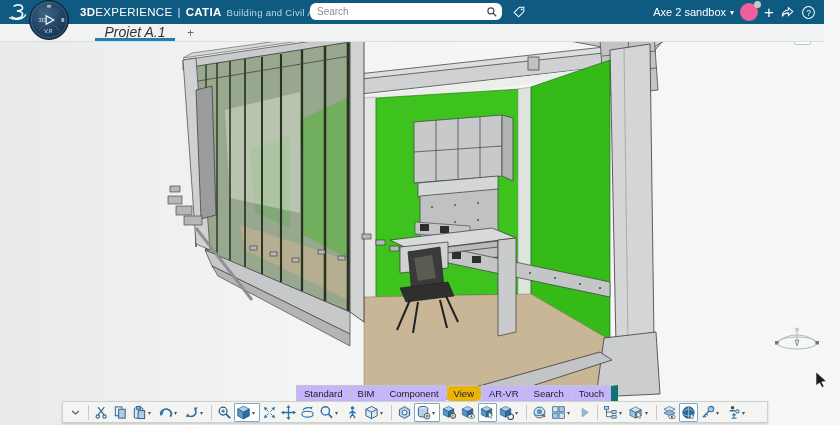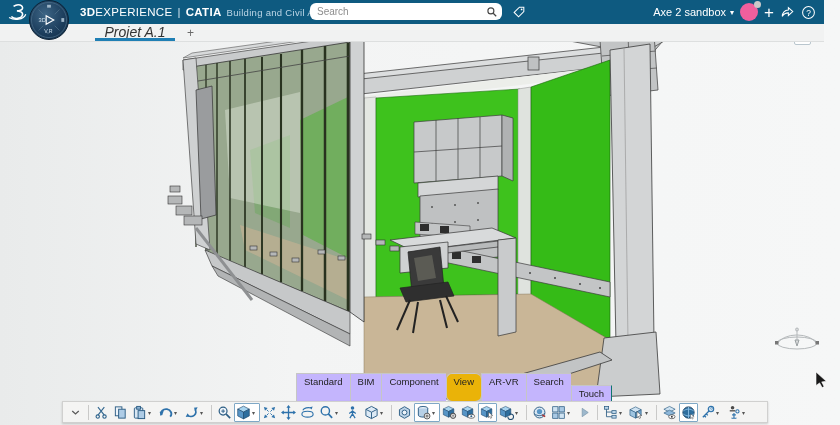--- a/index.html
+++ b/index.html
@@ -49,21 +49,21 @@
   
   .viewport-svg { position:absolute; top:0; left:0; z-index:1; }
   .collapse-btn { position:absolute; right:13px; top:29px; width:17px; height:16px; background:#fff;
     border:1px solid #b9c6ce; border-radius:2px; z-index:15; display:flex; align-items:center;
     justify-content:center; }
 
   
   .ribbon { position:absolute; left:296px; bottom:23px; display:flex; z-index:25; }
   .rtab { font-size:9.5px; color:#222; padding:2px 7px 2px 7px; background:#c4b5fd;
     border:1px solid #c6c6c5; border-right:none; white-space:nowrap; line-height:11px; }
-  .rtab:last-child { border-right:1px solid #0f766e;margin-top:12px; }
+  .rtab:last-child { border-right:7px solid #0f766e; }
   .rtab.active { background:#eab308;border-radius:6px; }
 
   
   .toolbar { position:absolute; left:62px; bottom:2px; width:706px; height:22px; background:#f4f4f3;
     border:1px solid #d0d0cf; box-shadow:0 1px 2px rgba(0,0,0,.18); z-index:25;
     display:flex; align-items:center; padding:0 3px; }
   .tb-btn { height:19px; min-width:19px; display:flex; align-items:center; justify-content:center;
     border:1px solid transparent; border-radius:1px; padding:0 1px; }
   .tb-btn.active { background:#fff; border-color:#7fa8c6; }
   .tb-btn svg { display:block; }

